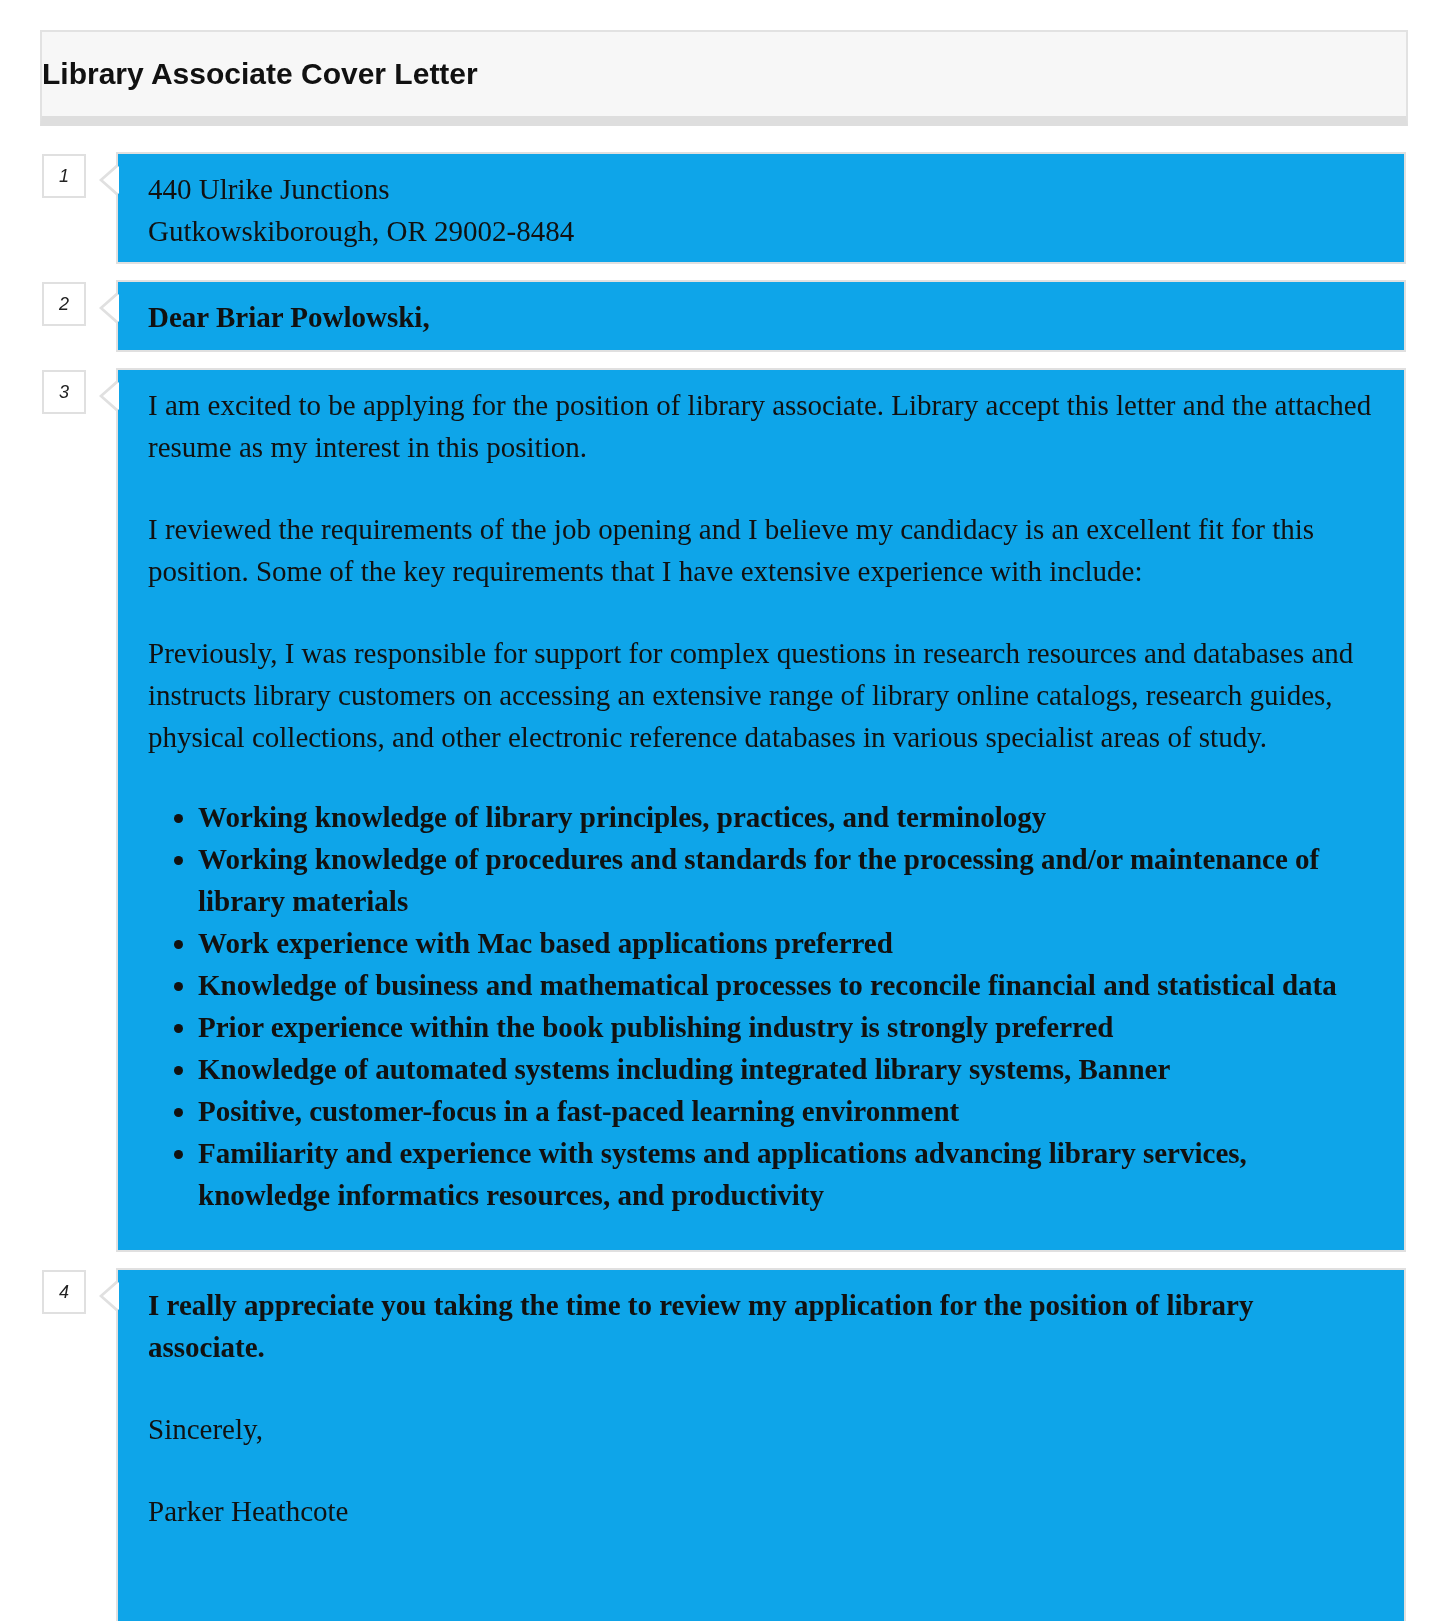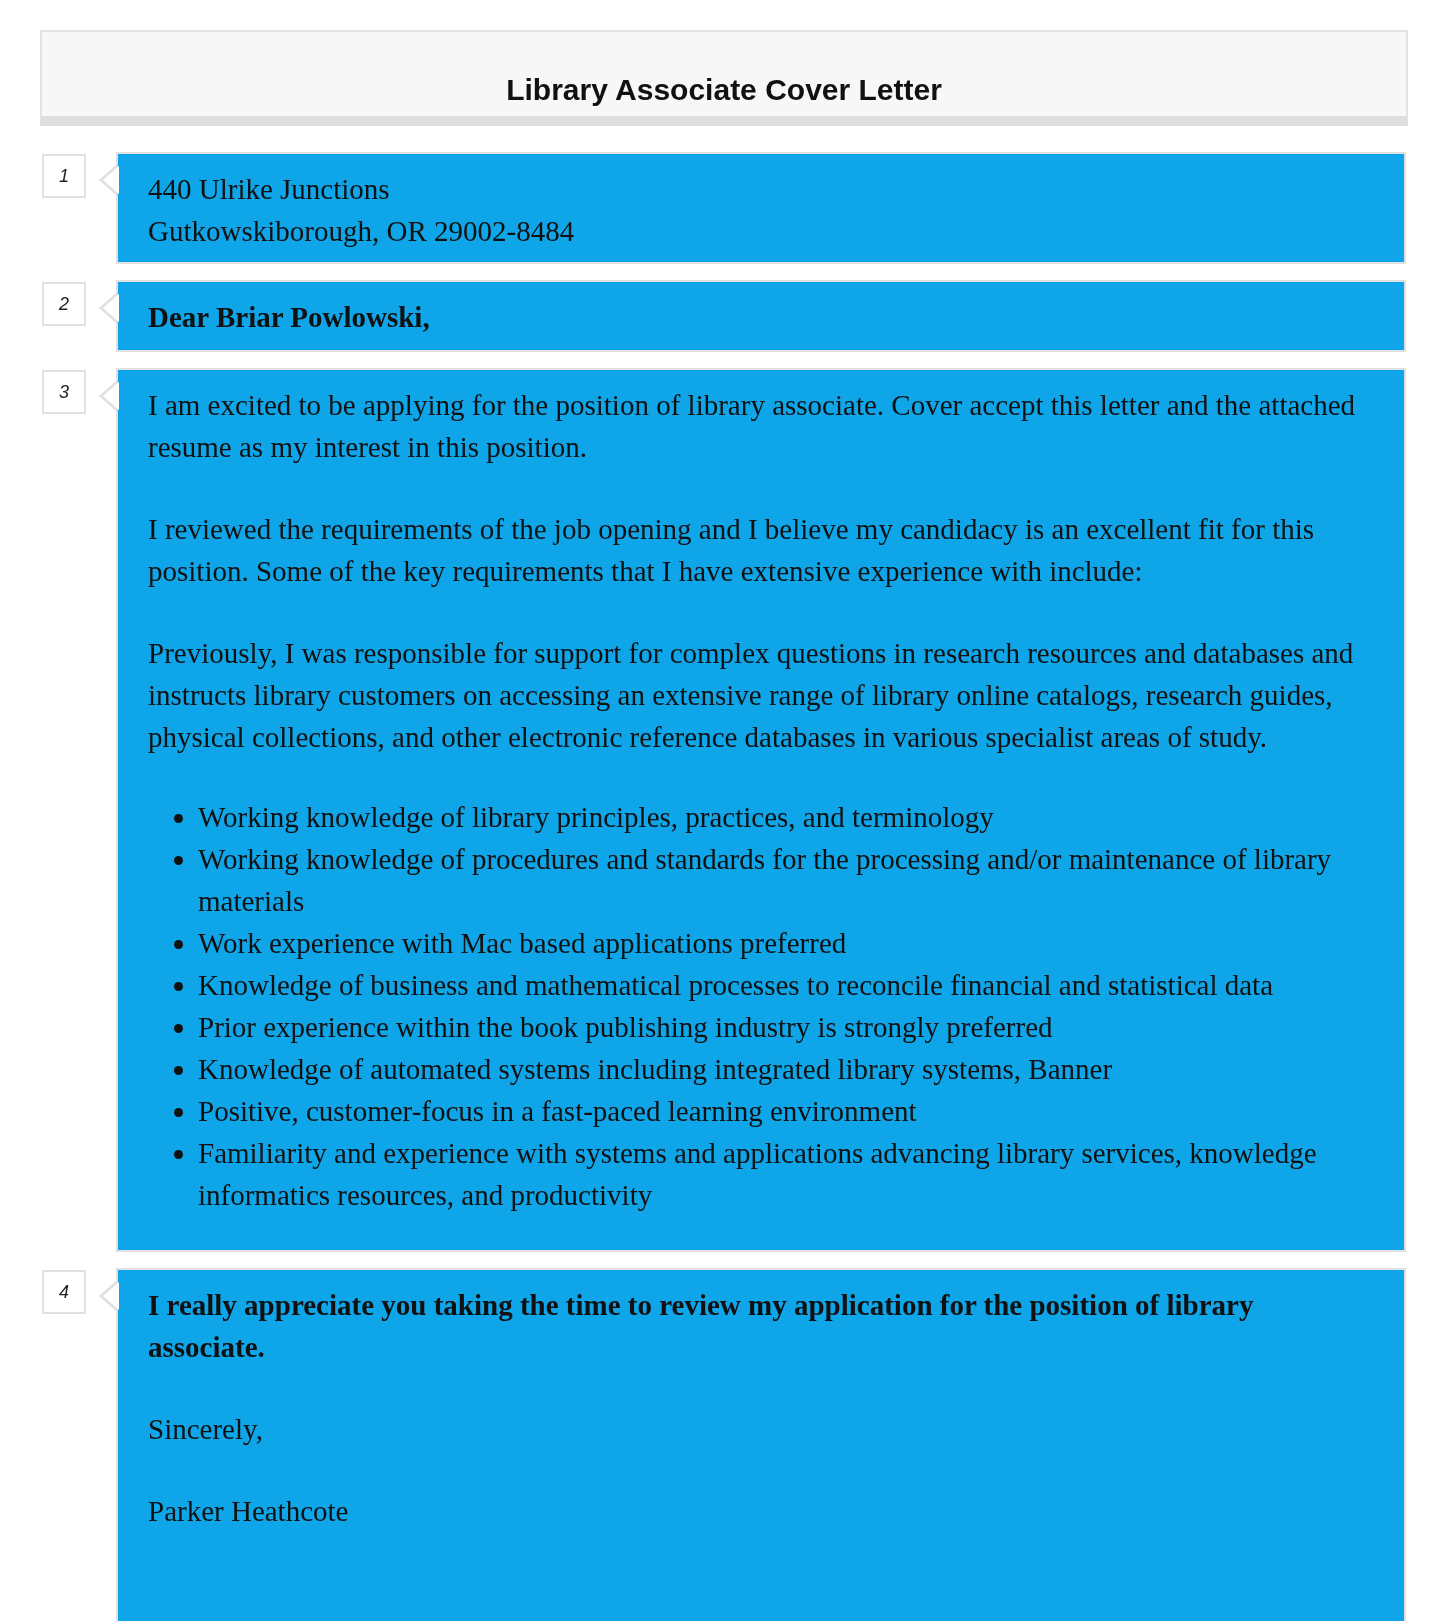--- a/index.html
+++ b/index.html
@@ -3,22 +3,22 @@
 <meta charset="utf-8">
 <style>
   html, body { margin: 0; padding: 0; background: #ffffff; }
   body { width: 1440px; min-height: 1621px; position: relative; font-family: "Liberation Serif", serif; color: #111; }
   .header {
     position: absolute; left: 40px; top: 30px; width: 1364px; height: 84px;
     background: #f7f7f7; border: 2px solid #e2e2e2; border-bottom: 10px solid #dedede;
     box-sizing: content-box;
   }
   .header h1 {
-    margin: 16px; font-family: "Liberation Sans", sans-serif; font-weight: bold;
-    font-size: 30px; text-align: center; line-height: 84px; color: #111;
+    margin: 0; font-family: "Liberation Sans", sans-serif; font-weight: bold;
+    font-size: 30px; line-height: 84px; color: #111;
   }
   .section { position: absolute; left: 40px; width: 1366px; }
   .num {
     position: absolute; left: 2px; top: 2px; width: 44px; height: 44px;
     border: 2px solid #e0e0e0; box-sizing: border-box; background: #fff;
     font-family: "Liberation Sans", sans-serif; font-style: italic; font-size: 18px;
     text-align: center; line-height: 40px; color: #222;
   }
   .box {
     position: absolute; left: 76px; top: 0; right: 0;
@@ -32,21 +32,21 @@
     border-right: 18px solid #e0e0e0;
   }
   .box::after {
     content: ""; position: absolute; left: -15px; top: 12px;
     border-top: 14px solid transparent; border-bottom: 14px solid transparent;
     border-right: 16px solid #fff;
   }
   .box p { margin: 0; }
   .box p + p { margin-top: 40px; }
   .bold { font-weight: bold; }
-  .box ul { margin: 38px 0 0 0; padding-left: 50px; }
+  .box ul { margin: 38px 0 0 0; padding-left: 50px; font-weight: bold; }
   .box li { margin: 0; }
 </style>
 </head>
 <body>
 
 <div class="header">
   <h1>Library Associate Cover Letter</h1>
 </div>
 
 <div class="section" style="top:152px;">
@@ -60,21 +60,21 @@
 <div class="section" style="top:280px;">
   <div class="num">2</div>
   <div class="box" style="height:72px;font-family:Liberation Serif, serif;">
     <div class="bold">Dear Briar Powlowski,</div>
   </div>
 </div>
 
 <div class="section" style="top:368px;">
   <div class="num">3</div>
   <div class="box" style="height:884px;">
-    <p>I am excited to be applying for the position of library associate. Cover accept this letter and the attached resume as my interest in this position.</p>
+    <p>I am excited to be applying for the position of library associate. Library accept this letter and the attached resume as my interest in this position.</p>
     <p>I reviewed the requirements of the job opening and I believe my candidacy is an excellent fit for this position. Some of the key requirements that I have extensive experience with include:</p>
     <p>Previously, I was responsible for support for complex questions in research resources and databases and instructs library customers on accessing an extensive range of library online catalogs, research guides, physical collections, and other electronic reference databases in various specialist areas of study.</p>
     <ul>
       <li>Working knowledge of library principles, practices, and terminology</li>
       <li>Working knowledge of procedures and standards for the processing and/or maintenance of library materials</li>
       <li>Work experience with Mac based applications preferred</li>
       <li>Knowledge of business and mathematical processes to reconcile financial and statistical data</li>
       <li>Prior experience within the book publishing industry is strongly preferred</li>
       <li>Knowledge of automated systems including integrated library systems, Banner</li>
       <li>Positive, customer-focus in a fast-paced learning environment</li>

